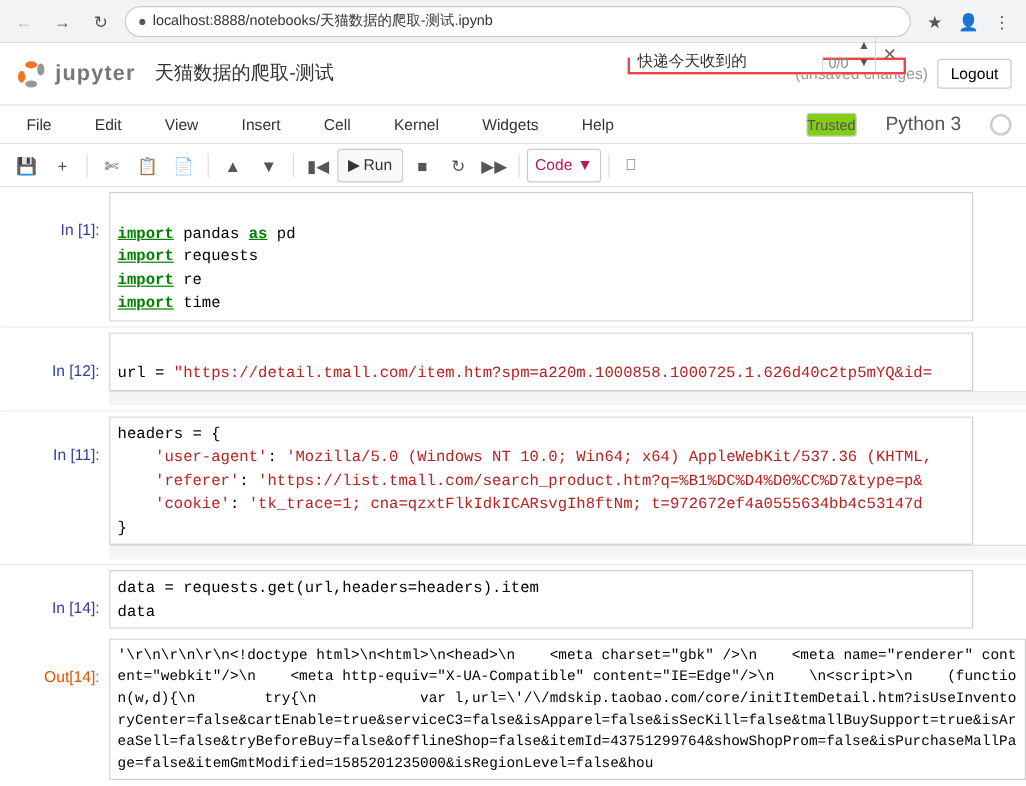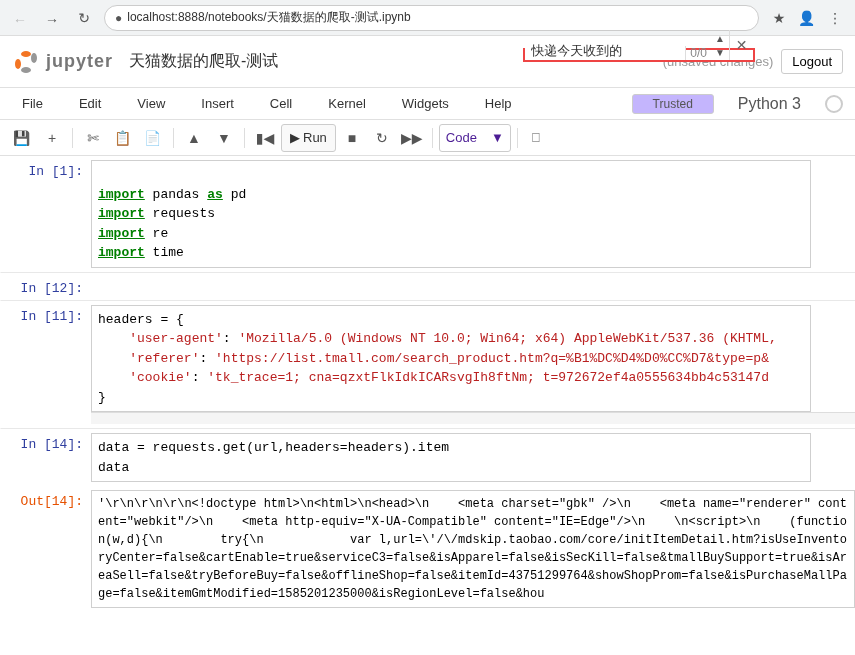--- a/index.html
+++ b/index.html
@@ -117,22 +117,22 @@
     }
     .jupyter-menu-item {
       padding: 4px 10px;
       cursor: pointer;
       border-radius: 3px;
       font-size: 13px;
       color: #333;
     }
     .jupyter-menu-spacer { flex: 1; }
     .jupyter-trusted {
-      padding: 2px 20px;
-      background: #c4b5fd;
+      padding: 2px 0;
+      background: #84cc16;
       border: 1px solid #ccc;
       border-radius: 3px;
       font-size: 12px;
       color: #555;
       cursor: pointer;
     }
     .jupyter-kernel-info {
       font-size: 16px; color: #555; padding: 2px 8px;
     }
 
@@ -156,24 +156,24 @@
     .tb-run {
       display: flex; align-items: center; gap: 3px;
       padding: 2px 8px; height: 28px;
       border: 1px solid #ccc; border-radius: 3px;
       cursor: pointer; font-size: 13px; color: #333;
       background: #f9f9f9;
     }
     .tb-cell-type {
       height: 28px;
       border: 1px solid #ccc; border-radius: 3px;
-      padding: 2px 6px; font-size: 13px; color: #4c1d95;
+      padding: 2px 6px; font-size: 13px; color: #be185d;
       background: #fff;
       cursor: pointer;
-      display: flex; align-items: center; gap: 14px;
+      display: flex; align-items: center; gap: 4px;
     }
     .tb-keyboard {
       width: 24px; height: 24px;
       display: flex; align-items: center; justify-content: center;
       cursor: pointer; font-size: 13px; color: #555;
       border: 1px solid transparent; border-radius: 3px;
     }
 
     
     .notebook-content {
@@ -189,21 +189,22 @@
       padding: 4px 0;
       position: relative;
     }
     .cell-prompt {
       min-width: 90px;
       text-align: right;
       padding-right: 8px;
       padding-top: 4px;
       font-size: 13px;
       color: #303f9f;
-      font-family: Liberation Mono, monospace;
+      font-family: Liberation Sans, sans-serif;
+      margin-top: 20px;
     }
     .cell-body {
       flex: 1;
       overflow: hidden;
     }
     .cell-input {
       background: #fff;
       border: 1px solid #cfcfcf;
       padding: 4px 6px;
       font-family: 'Courier New', monospace;
@@ -348,20 +349,27 @@
       <div class="cell-input" style="max-width:720px;">
 <span class="kw">import</span> pandas <span class="kw">as</span> pd
 <span class="kw">import</span> requests
 <span class="kw">import</span> re
 <span class="kw">import</span> time</div>
     </div>
   </div>
 
   <div class="cell" style="padding: 4px 0; border-top: 1px solid #e8e8e8;">
     <div class="cell-prompt">In [12]:</div>
+    <div class="cell-body">
+      <div class="cell-input cell-input-scroll" style="max-width:720px; overflow-x:auto;">
+url = <span class="str">"https://detail.tmall.com/item.htm?spm=a220m.1000858.1000725.1.626d40c2tp5mYQ&amp;id=</span></div>
+      <div class="horizontal-scrollbar">
+        <div class="horizontal-scrollbar-inner"></div>
+      </div>
+    </div>
   </div>
 
   <div class="cell" style="padding: 4px 0; border-top: 1px solid #e8e8e8;">
     <div class="cell-prompt">In [11]:</div>
     <div class="cell-body">
       <div class="cell-input" style="max-width:720px; overflow-x:hidden;">headers = {
     <span class="str">'user-agent'</span>: <span class="str">'Mozilla/5.0 (Windows NT 10.0; Win64; x64) AppleWebKit/537.36 (KHTML,</span>
     <span class="str">'referer'</span>: <span class="str">'https://list.tmall.com/search_product.htm?q=%B1%DC%D4%D0%CC%D7&amp;type=p&amp;</span>
     <span class="str">'cookie'</span>: <span class="str">'tk_trace=1; cna=qzxtFlkIdkICARsvgIh8ftNm; t=972672ef4a0555634bb4c53147d</span>
 }</div>

